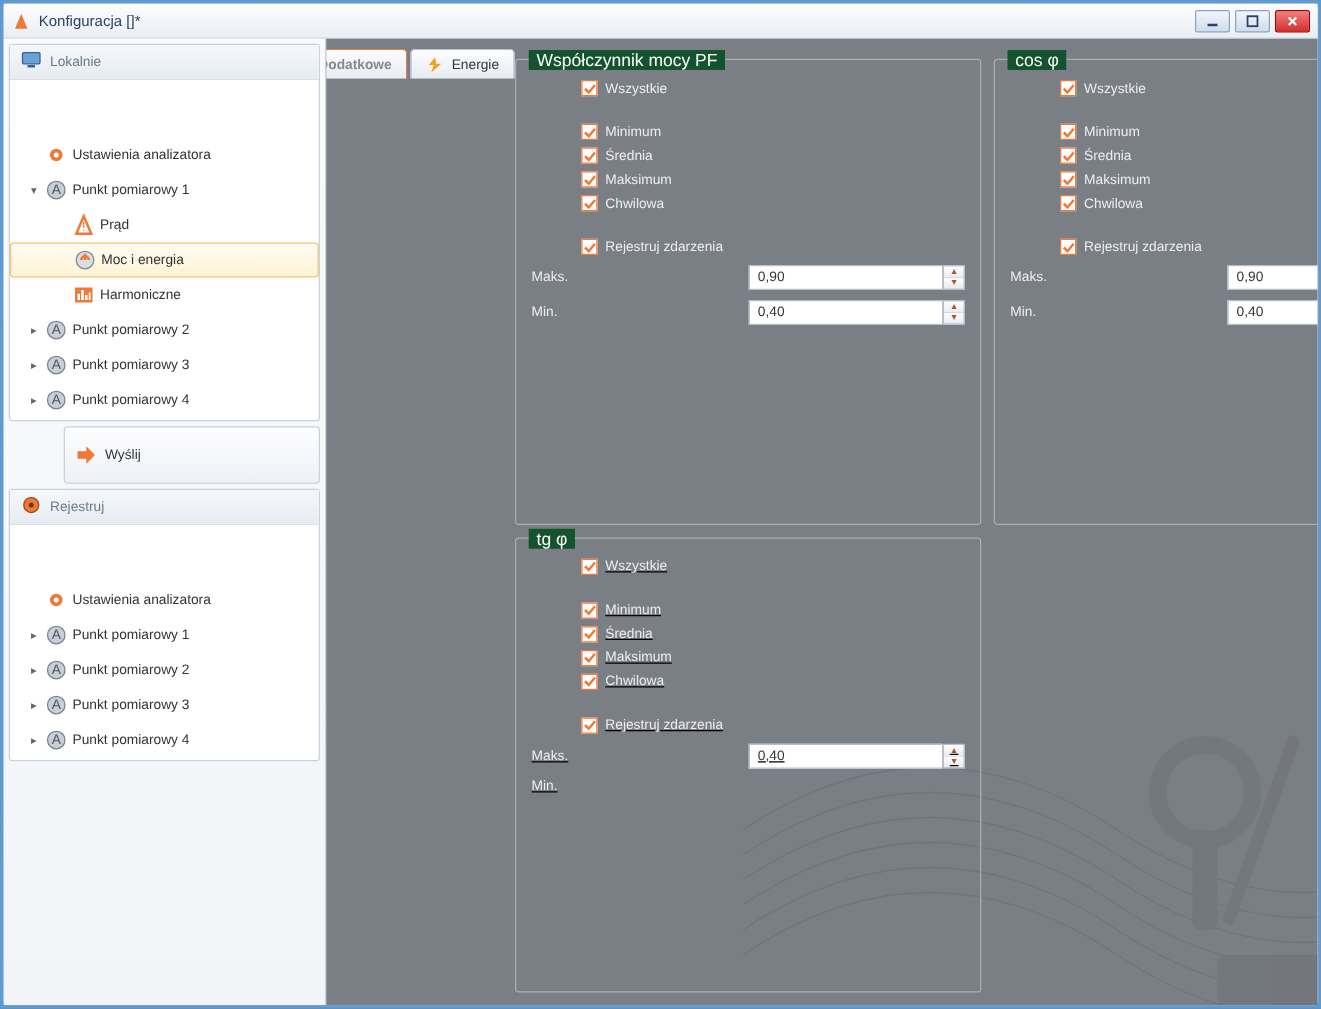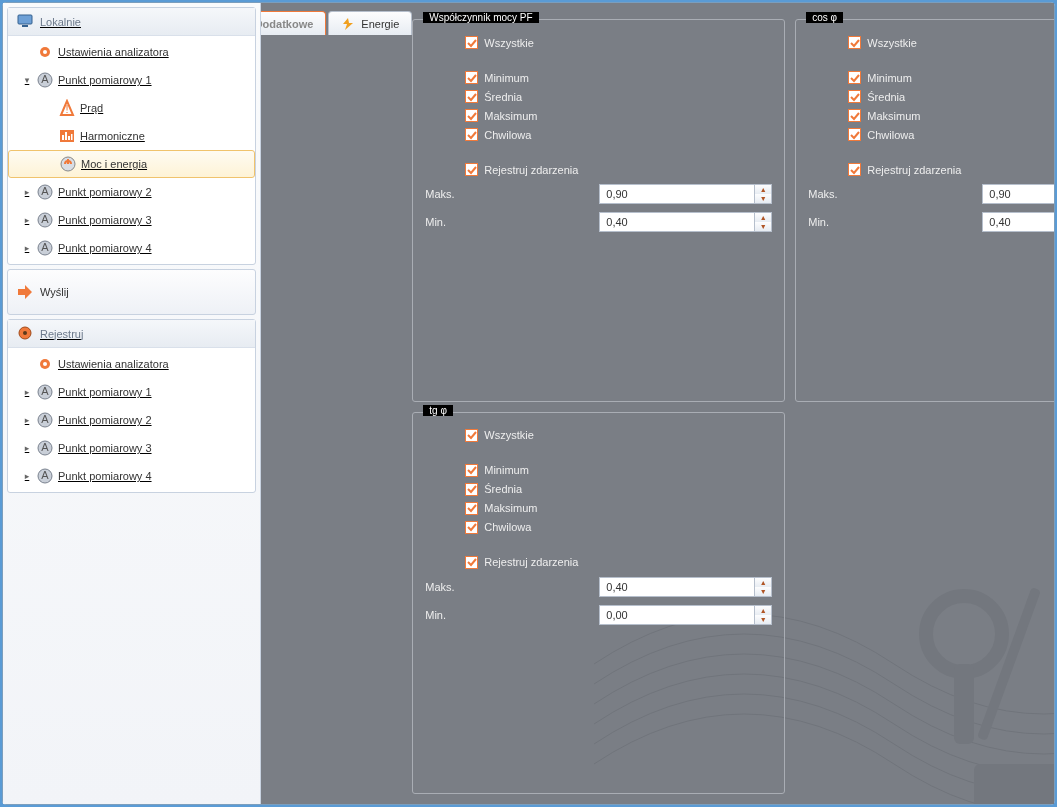--- a/index.html
+++ b/index.html
@@ -6,59 +6,85 @@
 body { background: #5a9bd5; width: 1057px; height: 807px; padding: 2px; }
 .window { width: 100%; height: 100%; background: #fff; border: 1px solid #7b9ebd; border-radius: 4px; display: flex; flex-direction: column; }
 .titlebar { height: 28px; background: linear-gradient(#fdfdfe,#e9eef5); display: flex; align-items: center; padding: 0 6px; border-bottom: 1px solid #c8d2e0; }
 .titlebar .app-icon { width: 16px; height: 16px; margin-right: 6px; }
 .title-text { color: #2a4365; font-size: 12px; flex: 1; }
 .win-buttons { display: flex; gap: 4px; }
 .win-btn { width: 28px; height: 18px; border: 1px solid #8aa2bf; border-radius: 2px; background: linear-gradient(#f3f6fb,#cedcec); display: flex; align-items: center; justify-content: center; cursor: pointer; color: #2a4365; font-size: 10px; }
 .win-btn.close { background: linear-gradient(#f08080,#d32f2f); border-color: #a00; color: #fff; font-weight: bold; }
 .body { flex: 1; display: flex; min-height: 0; }
 .sidebar { width: 258px; background: linear-gradient(#fafbfc,#f2f4f8); border-right: 1px solid #c8d2e0; display: flex; flex-direction: column; padding: 4px; gap: 4px; }
-.panel { border: 1px solid #c8d2e0; border-radius: 3px; background: #fff; text-decoration: underline; }
+.panel { border: 1px solid #c8d2e0; border-radius: 3px; background: #fff; }
 .panel-header { height: 28px; display: flex; align-items: center; padding: 0 8px; background: linear-gradient(#f5f7fa,#e7ecf2); border-bottom: 1px solid #d9e0ea; color: #6d7a8c; font-size: 13px; gap: 6px; }
 .panel-body { padding: 2px 0; }
-.tree { list-style: none; }
+.tree { list-style: none; margin-top: 44px; }
 .tree li { display: flex; align-items: center; height: 28px; padding-left: 6px; cursor: pointer; color: #333; white-space: nowrap; }
 .tree li .caret { width: 10px; display: inline-flex; justify-content: center; color: #666; font-size: 9px; }
 .tree li .ticon { width: 18px; height: 18px; margin: 0 4px; display: inline-flex; align-items: center; justify-content: center; }
 .tree li.depth-1 { padding-left: 14px; }
 .tree li.depth-2 { padding-left: 36px; }
 .tree li.selected { background: linear-gradient(#fefbf2,#fef3d6); border: 1px solid #f0c36d; border-radius: 3px; }
-.middle-buttons { display: flex; gap: 4px; }
+.middle-buttons { display: flex; gap: 4px; margin-left: 44px; }
 .big-btn { flex: 1; height: 46px; border: 1px solid #c8d2e0; border-radius: 3px; background: linear-gradient(#fdfdfe,#eef1f6); display: flex; align-items: center; gap: 6px; padding: 0 8px; cursor: pointer; color: #333; }
 .big-btn .bicon { width: 18px; height: 18px; }
 .content { flex: 1; background: #7a7e85; position: relative; display: flex; flex-direction: row; padding: 8px 10px 10px 10px; overflow: hidden; justify-content: center; }
 .bg-watermark { position: absolute; right: -40px; bottom: -60px; width: 500px; height: 400px; opacity: 0.25; pointer-events: none; }
 .tabs { display: flex; gap: 2px; margin-bottom: 0; }
 .tab { height: 24px; padding: 0 12px; display: flex; align-items: center; gap: 6px; background: linear-gradient(#fdfdfe,#e7ecf2); border: 1px solid #b6bfcc; border-bottom: none; border-radius: 4px 4px 0 0; cursor: pointer; color: #333; }
 .tab.active { border-color: #f0793a; color: #888; font-weight: bold; }
 .tab .tabicon { width: 14px; height: 14px; }
 .groups { display: grid; grid-template-columns: 1fr 1fr; gap: 10px; margin-top: 8px; position: relative; z-index: 1; }
 .group { border: 1px solid #a9adb4; border-radius: 3px; padding: 10px 12px 10px 12px; position: relative; }
-.group-title { position: absolute; top: -8px; left: 10px; background: #000000; color: #fff; padding: 0 6px; font-size: 10px; }
+.group-title { position: absolute; top: -8px; left: 10px; background: #14532d; color: #fff; padding: 0 6px; font-size: 14px; }
 .checks { display: flex; flex-direction: column; gap: 6px; margin-top: 6px; }
 .check-row { display: flex; align-items: center; gap: 6px; color: #eee; padding-left: 40px; }
 .check-gap { height: 10px; }
 .chk { width: 13px; height: 13px; border: 1px solid #f0793a; background: #fff; display: inline-flex; align-items: center; justify-content: center; cursor: pointer; }
 .chk svg { width: 10px; height: 10px; }
 .field-row { display: flex; align-items: center; gap: 4px; margin-top: 8px; color: #eee; }
 .field-row .lbl { width: 170px; }
 .spinner { flex: 1; display: flex; }
 .spinner input { flex: 1; height: 20px; border: 1px solid #b6bfcc; border-right: none; padding: 0 6px; background: #fff; color: #333; }
 .spin-btns { width: 18px; display: flex; flex-direction: column; border: 1px solid #b6bfcc; }
 .spin-btns div { flex: 1; background: linear-gradient(#fdfdfe,#e7ecf2); display: flex; align-items: center; justify-content: center; cursor: pointer; font-size: 7px; color: #b05525; }
-.group.single { grid-column: 1 / 2; }
+.group.single { grid-column: 1 / 2; text-decoration: underline; }
 </style>
 </head>
 <body>
 
 <div class="window">
+  <div class="titlebar">
+    <span class="app-icon">
+      <svg viewBox="0 0 16 16">
+          <polygon points="3,14 8,2 13,14" fill="#f0793a"></polygon>
+        </svg>
+    </span>
+    <span class="title-text">Konfiguracja []*</span>
+    <div class="win-buttons">
+      <div class="win-btn">
+          <svg width="10" height="10">
+            <rect x="1" y="7" width="8" height="2" fill="#2a4365"></rect>
+          </svg>
+        </div>
+      <div class="win-btn">
+          <svg width="10" height="10">
+            <rect x="1" y="1" width="8" height="8" fill="none" stroke="#2a4365" stroke-width="1.5"></rect>
+          </svg>
+        </div>
+      <div class="win-btn close">
+          <svg width="10" height="10">
+            <line x1="2" y1="2" x2="8" y2="8" stroke="#fff" stroke-width="1.8"></line>
+            <line x1="8" y1="2" x2="2" y2="8" stroke="#fff" stroke-width="1.8"></line>
+          </svg>
+        </div>
+    </div>
+  </div>
 
   <div class="body">
     <div class="sidebar">
 
       <div class="panel">
         <div class="panel-header">
           <span><svg width="18" height="18" viewBox="0 0 18 18">
                 <rect x="2" y="3" width="14" height="9" rx="1" fill="#6ea0d6" stroke="#35618f"></rect>
                 <rect x="6" y="13" width="6" height="2" fill="#35618f"></rect>
               </svg></span>
@@ -89,43 +115,43 @@
               <li class="depth-2">
                 <span class="caret"></span>
                 <span class="ticon">
                   <svg viewBox="0 0 18 18">
                     <polygon points="9,2 3,16 15,16" fill="none" stroke="#f0793a" stroke-width="2"></polygon>
                     <text x="9" y="14" font-size="9" text-anchor="middle" fill="#f0793a">!</text>
                   </svg>
                 </span>
                 <span>Prąd</span>
               </li>
+              <li class="depth-2 selected">
+                <span class="caret"></span>
+                <span class="ticon">
+                  <svg viewBox="0 0 18 18">
+                    <circle cx="9" cy="9" r="7" fill="#d9dde4" stroke="#888"></circle>
+                    <path d="M6 9a3 3 0 016 0" fill="none" stroke="#f0793a" stroke-width="2"></path>
+                    <line x1="9" y1="4" x2="9" y2="9" stroke="#f0793a" stroke-width="2"></line>
+                  </svg>
+                </span>
+                <span>Moc i energia</span>
+              </li>
               <li class="depth-2">
                 <span class="caret"></span>
                 <span class="ticon">
                   <svg viewBox="0 0 18 18">
                     <rect x="2" y="3" width="14" height="12" fill="#f0793a"></rect>
                     <rect x="4" y="8" width="2" height="5" fill="#fff"></rect>
                     <rect x="7" y="5" width="2" height="8" fill="#fff"></rect>
                     <rect x="10" y="9" width="2" height="4" fill="#fff"></rect>
                     <rect x="13" y="7" width="1.5" height="6" fill="#fff"></rect>
                   </svg>
                 </span>
                 <span>Harmoniczne</span>
-              </li>
-              <li class="depth-2 selected">
-                <span class="caret"></span>
-                <span class="ticon">
-                  <svg viewBox="0 0 18 18">
-                    <circle cx="9" cy="9" r="7" fill="#d9dde4" stroke="#888"></circle>
-                    <path d="M6 9a3 3 0 016 0" fill="none" stroke="#f0793a" stroke-width="2"></path>
-                    <line x1="9" y1="4" x2="9" y2="9" stroke="#f0793a" stroke-width="2"></line>
-                  </svg>
-                </span>
-                <span>Moc i energia</span>
               </li>
               <li class="depth-1">
                 <span class="caret">▸</span>
                 <span class="ticon">
                   <svg viewBox="0 0 18 18">
                     <circle cx="9" cy="9" r="7" fill="#c9cfd8" stroke="#7a828f"></circle>
                     <text x="9" y="12" font-size="8" text-anchor="middle" fill="#555">A</text>
                   </svg>
                 </span>
                 <span>Punkt pomiarowy 2</span>
@@ -477,25 +503,18 @@
               <div class="spinner">
                 <input value="0,40" style="">
                 <div class="spin-btns">
                   <div class="up">▲</div>
                   <div class="down">▼</div>
                 </div>
               </div>
             </div>
             <div class="field-row">
               <span class="lbl">Min.</span>
-              <div class="spinner">
-                <input value="0,00" style="">
-                <div class="spin-btns">
-                  <div class="up">▲</div>
-                  <div class="down">▼</div>
-                </div>
-              </div>
             </div>
           </div>
         </div>
     </div>
   </div>
 </div>
 
 </body></html>

